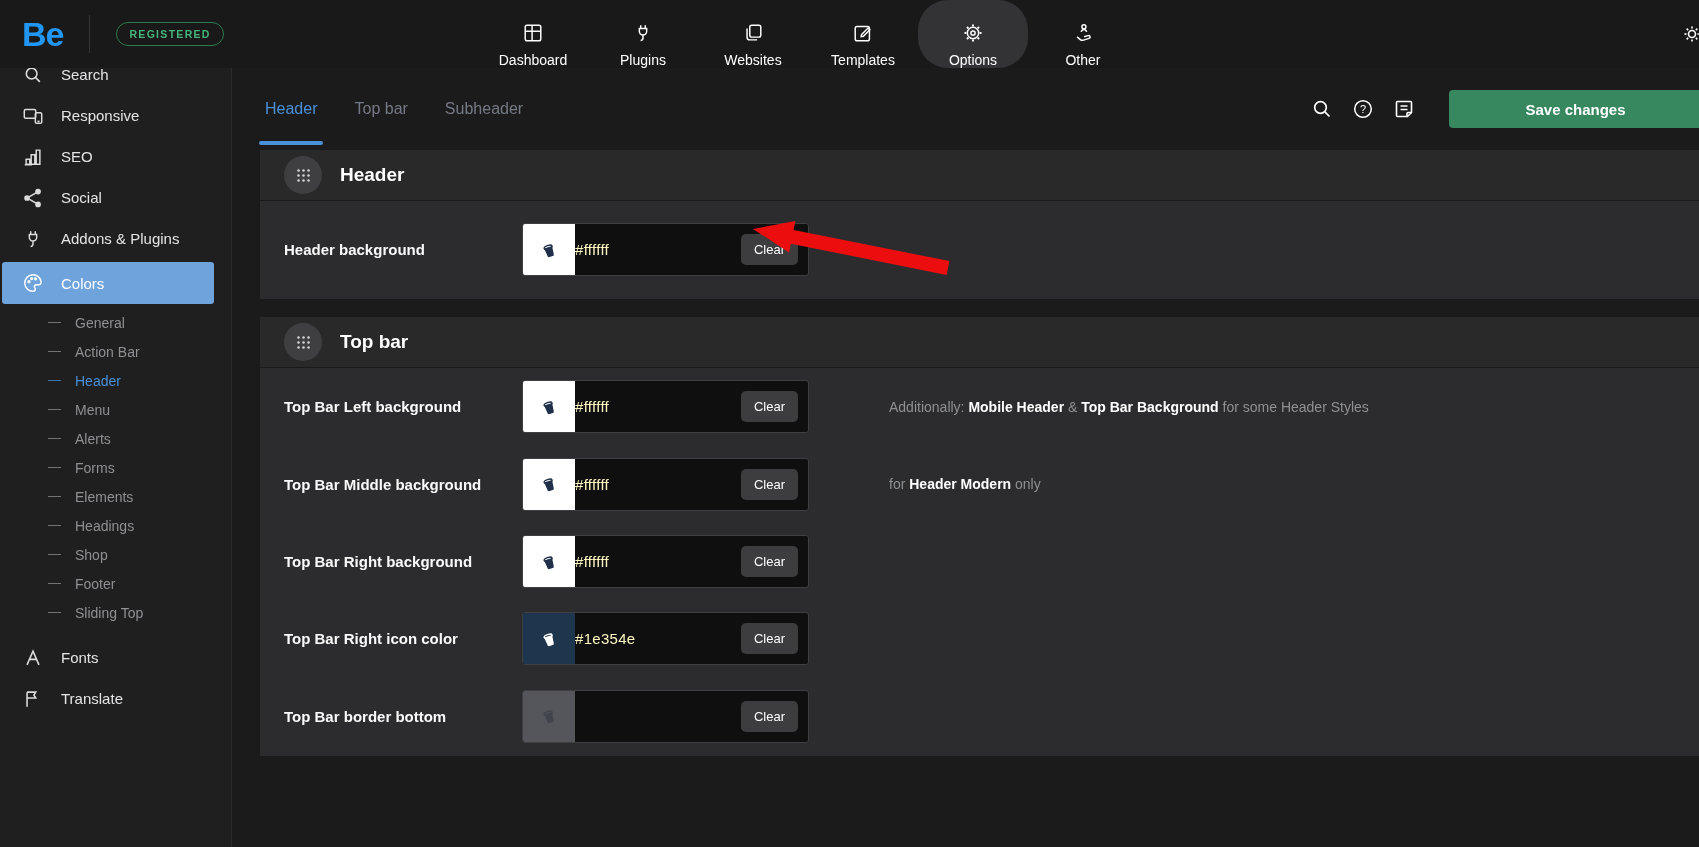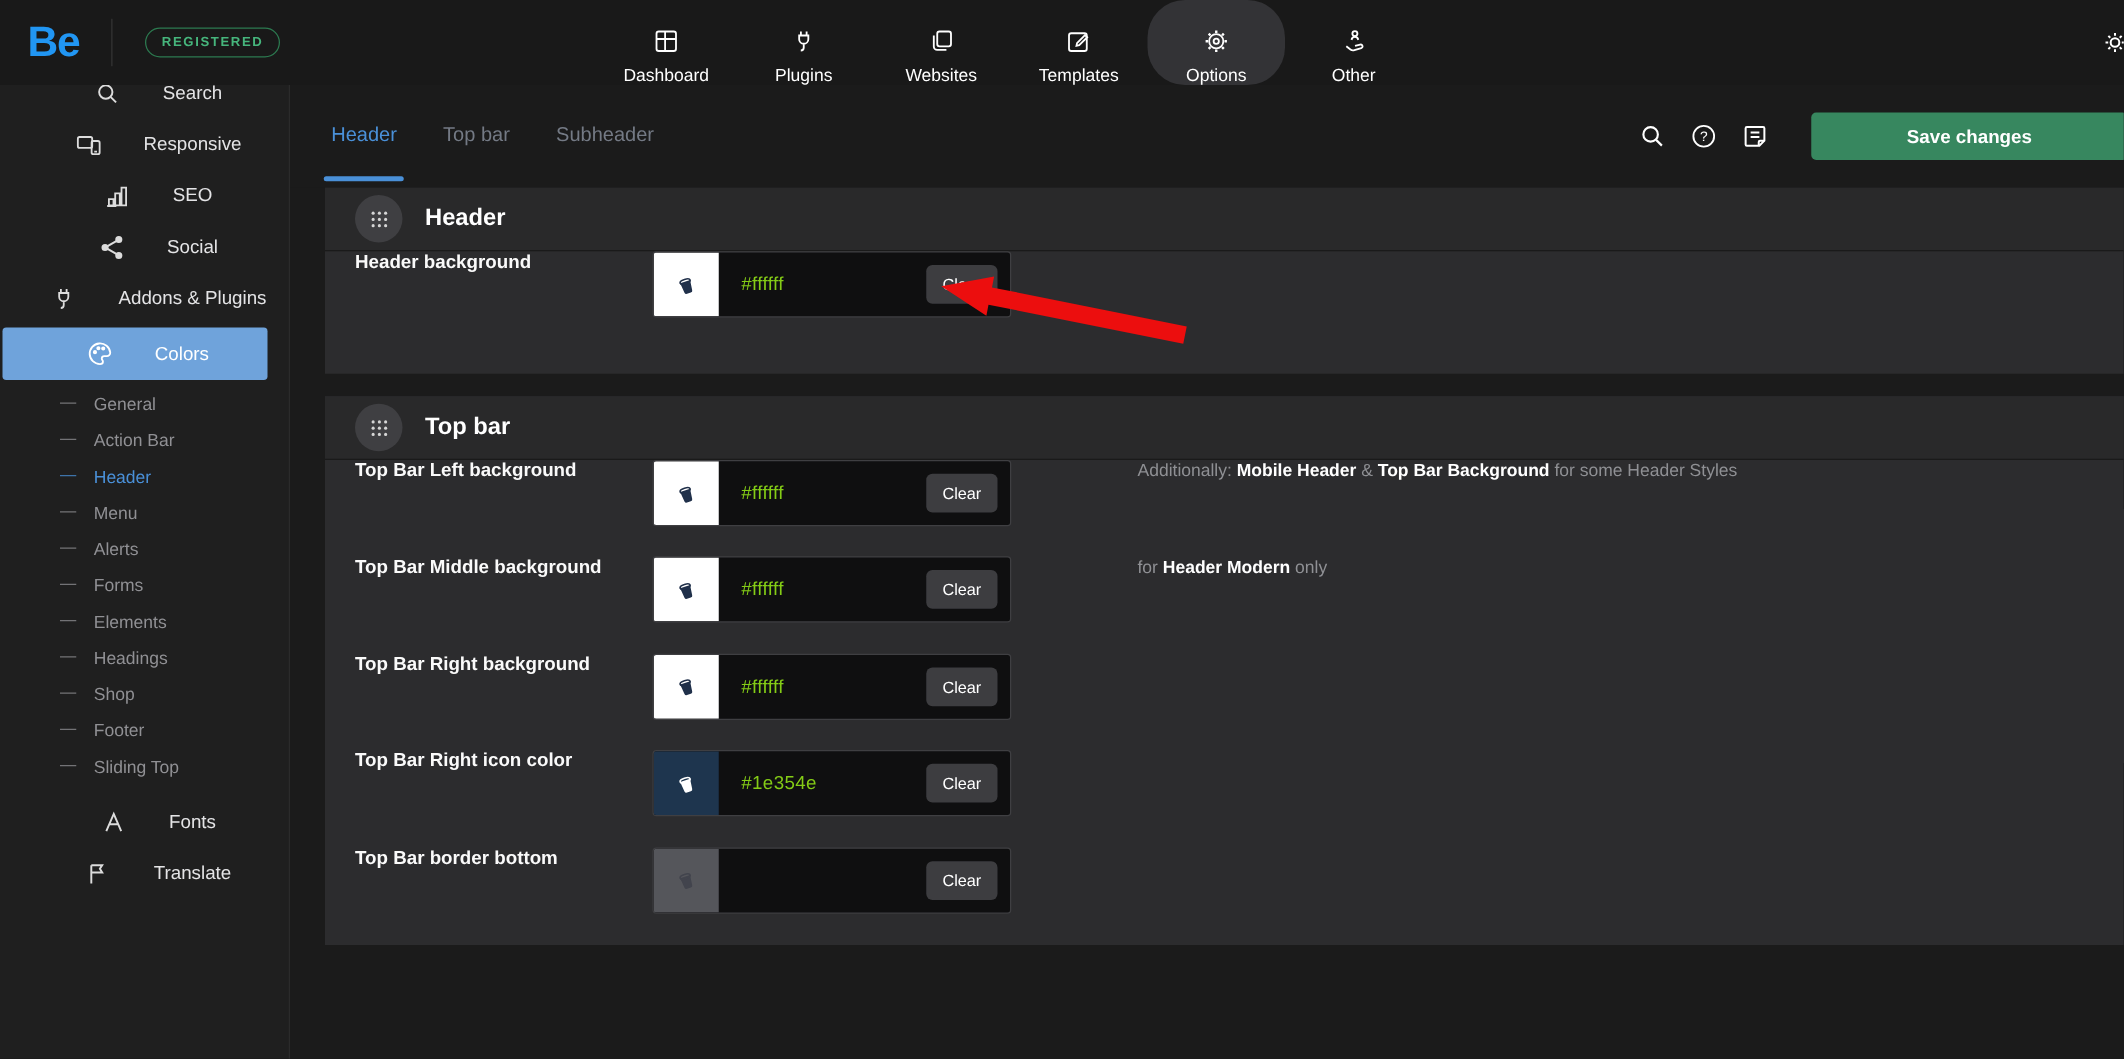--- a/index.html
+++ b/index.html
@@ -32,22 +32,22 @@
   .nav-item.active{ background:#333336;border-radius:30px; }
   .nav-label{ font-size:14px; }
   .sun-btn{ position:absolute; right:-6px; top:21px; color:#fff; cursor:pointer; }
 
   
   .sidebar{
     position:absolute; top:68px; left:0; bottom:0; width:232px;
     background:#1f1f1f; border-right:1px solid #2b2b2b; overflow:hidden; z-index:10;
   }
   .side-item{
-    height:41px; display:flex; align-items:center; gap:33px;
-    padding-left:22px; color:#e4e4e6; font-size:15px; cursor:pointer;justify-content:center;
+    height:41px; display:flex; align-items:center; gap:17px;
+    padding-left:22px; color:#e4e4e6; font-size:15px; cursor:pointer;
   }
   .side-item.first{ margin-top:-14px; }
   .side-item.active{
     background:#6fa3db; color:#fff; height:42px; border-radius:3px;
     margin:3px 17px 3px 2px; padding-left:20px;
   }
   .side-icon{ width:22px; display:flex; justify-content:center; }
   .sub-list{ margin-top:4px; }
   .sub-item{
     height:29px; display:flex; align-items:center; gap:14px;
@@ -85,36 +85,36 @@
     display:flex; align-items:center; gap:18px; padding-left:24px;
   }
   .drag-circle{
     width:38px; height:38px; border-radius:50%; background:#3f3f42;
     display:flex; align-items:center; justify-content:center; cursor:grab;
   }
   .panel-title{ font-size:19px; font-weight:bold; color:#fff; }
   .header-panel{ height:149px; }
   .topbar-panel{ margin-top:18px; height:439px; }
   .rows{ display:flex; flex-direction:column; height:calc(100% - 52px); }
-  .row{ flex:1; display:flex; align-items:flex-start; padding-left:24px; }
+  .row{ flex:1; display:flex; align-items:center; padding-left:24px; }
   .row-label{ width:238px; font-size:15px; font-weight:bold; color:#fafafa; }
-  .row-note{ margin-left:101px; font-size:14px; color:#8f9094; }
+  .row-note{ margin-left:80px; font-size:14px; color:#8f9094; }
   .row-note b{ color:#fff; }
 
   .color-field{
     display:flex; align-items:center; width:287px; height:53px;
     background:#0f0f10; border:1px solid #3f3f42; border-radius:3px; overflow:hidden;
   }
   .swatch{ width:52px; height:100%; display:flex; align-items:center; justify-content:center; cursor:pointer; flex:none; }
   .swatch-white{ background:#ffffff; }
   .swatch-blue{ background:#1e354e; }
   .swatch-disabled{ background:#55565b; }
   .hex-input{
     flex:1; min-width:0; background:transparent; border:none; outline:none;
-    color:#84cc16; font-size:15px; font-family:inherit; padding-left:18px; letter-spacing:.3px;
+    color:#fef9c3; font-size:15px; font-family:inherit; letter-spacing:.3px;
   }
   .clear-btn{
     margin-right:10px; background:#3d3d40; color:#fff; border:none; border-radius:5px;
     padding:8px 13px; font-size:13px; font-family:inherit; cursor:pointer; flex:none;
   }
 
   .arrow-overlay{ position:absolute; top:0; left:0; z-index:50; pointer-events:none; }
 </style>
 </head>
 <body>

